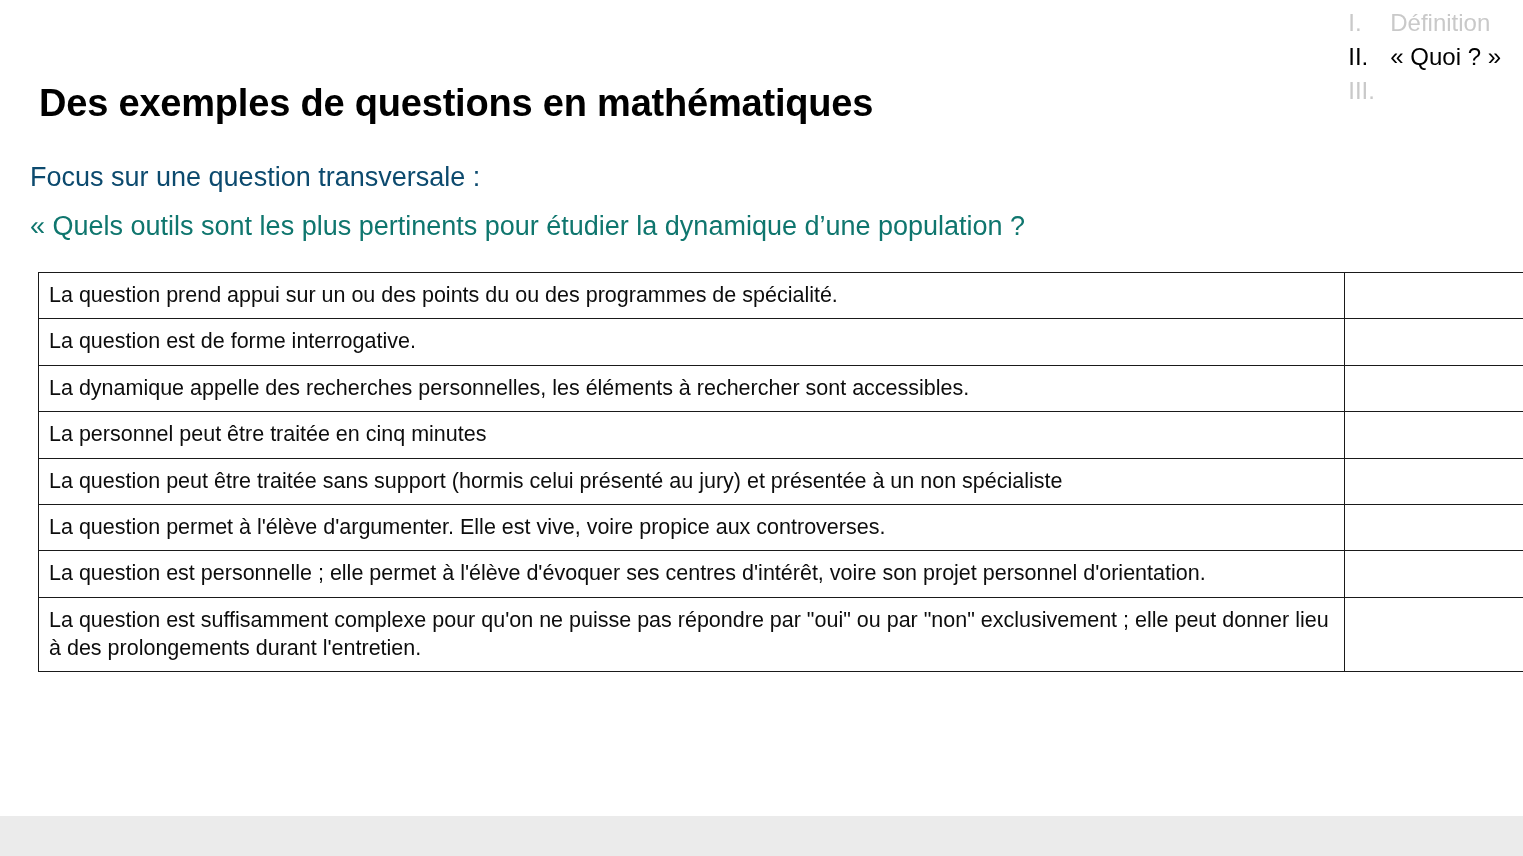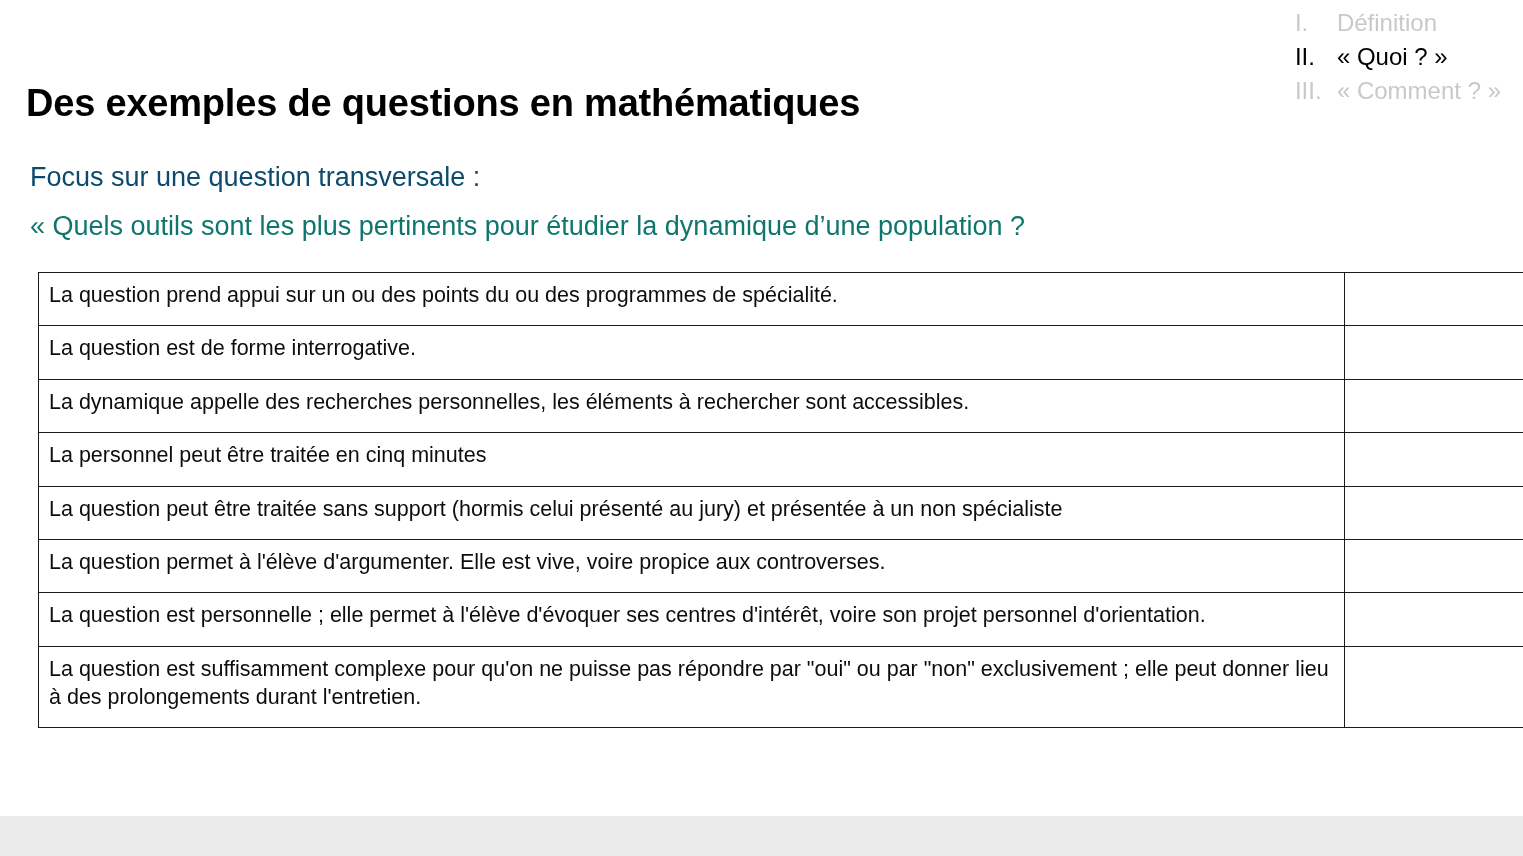--- a/index.html
+++ b/index.html
@@ -38,21 +38,21 @@
     display: inline-block;
     width: 42px;
     text-align: left;
   }
   .outline-item.dim { color: #c9c9c9; }
   .outline-item.active { color: #000000; }
   
   .title {
     position: absolute;
     top: 82px;
-    left: 26px;
+    left: 39px;
     font-size: 38px;
     font-weight: bold;
     letter-spacing: -0.2px;
     color: #000000;
   }
   .subtitle {
     position: absolute;
     top: 162px;
     left: 30px;
     font-size: 27px;
@@ -73,21 +73,21 @@
     left: 38px;
     width: 1455px;
     border-collapse: collapse;
     table-layout: fixed;
   }
   .criteria-table td {
     border: 1px solid #1a1a1a;
     font-size: 21.5px;
     line-height: 1.32;
     vertical-align: top;
-    padding: 8px 10px 16px 10px;
+    padding: 8px 10px 9px 10px;
     color: #0d0d0d;
   }
   .criteria-table td.statement {
     width: 1285px;
   }
   .criteria-table td.markbox {
     width: 168px;
   }
   
   .bottom-strip {
@@ -108,21 +108,20 @@
     <div class="outline-item dim">
       <span class="outline-num">I.</span>
       <span>Définition</span>
     </div>
     <div class="outline-item active">
       <span class="outline-num">II.</span>
       <span>« Quoi ? »</span>
     </div>
     <div class="outline-item dim">
       <span class="outline-num">III.</span>
-      <span>« Comment ? »</span>
     </div>
   </div>
 
   <div class="title">Des exemples de questions en mathématiques</div>
   <div class="subtitle">Focus sur une question transversale :</div>
   <div class="question">« Quels outils sont les plus pertinents pour étudier la dynamique d’une population ?</div>
 
   <table class="criteria-table">
     <tbody>
       <tr>

